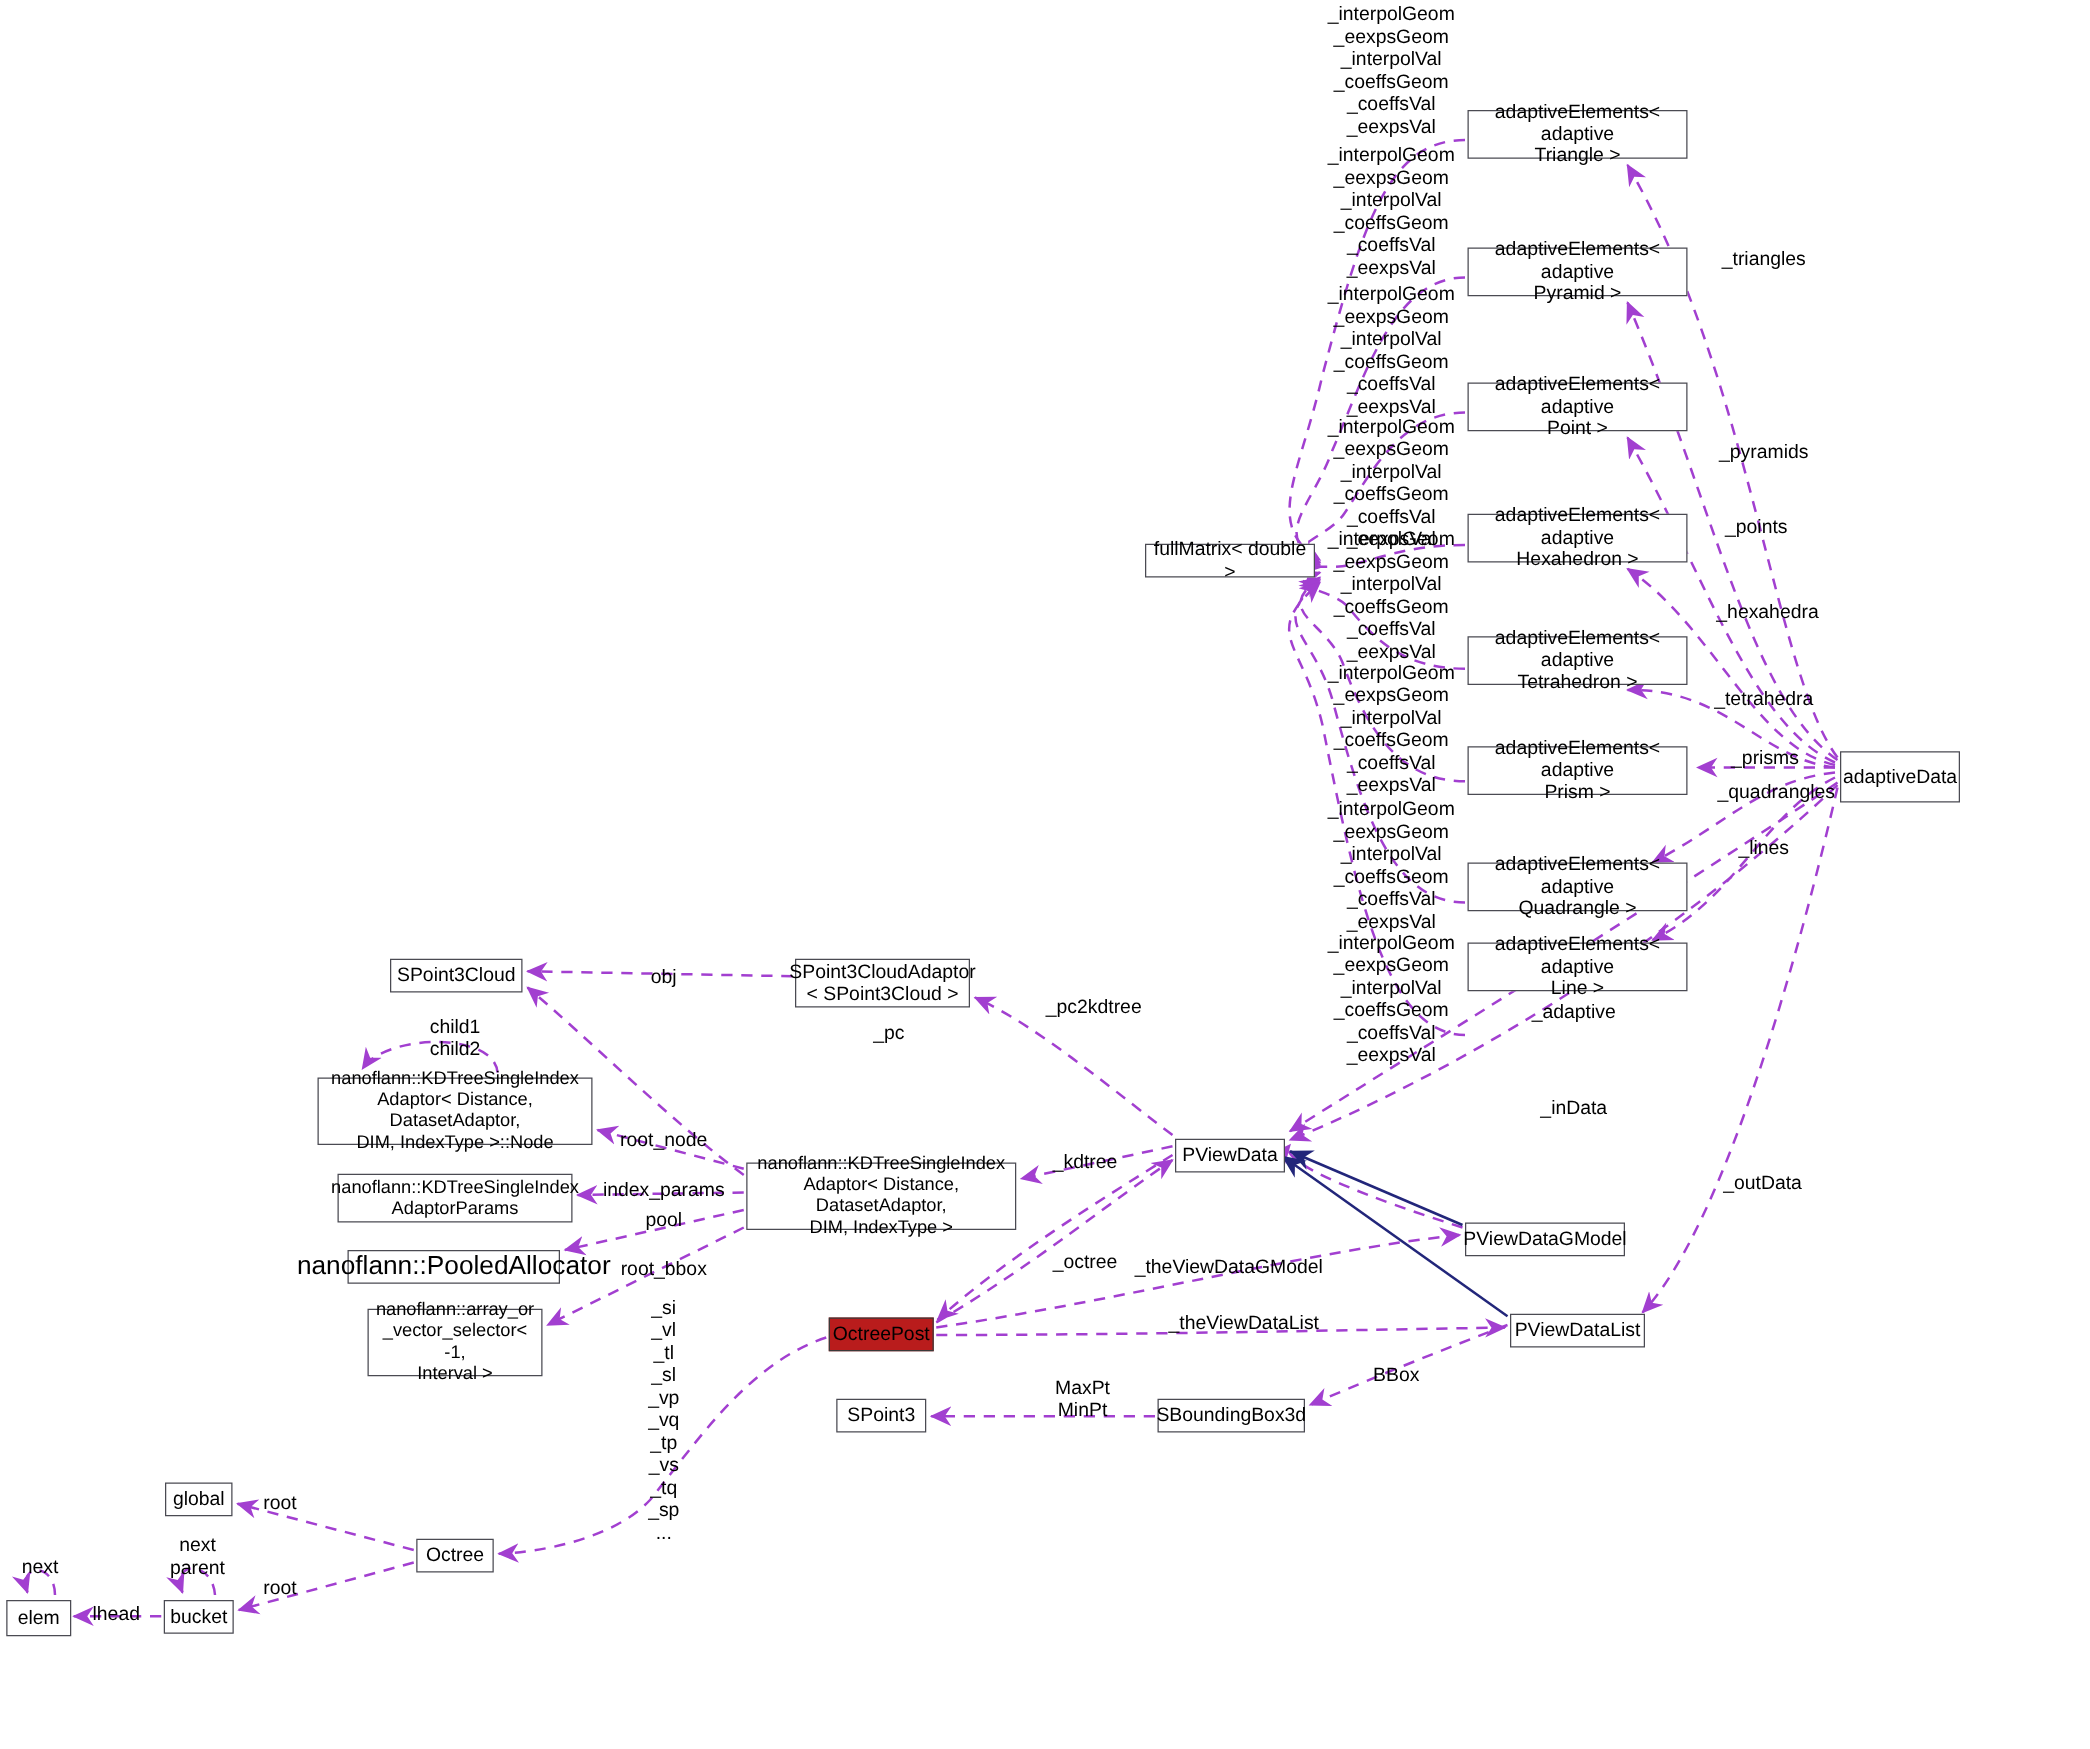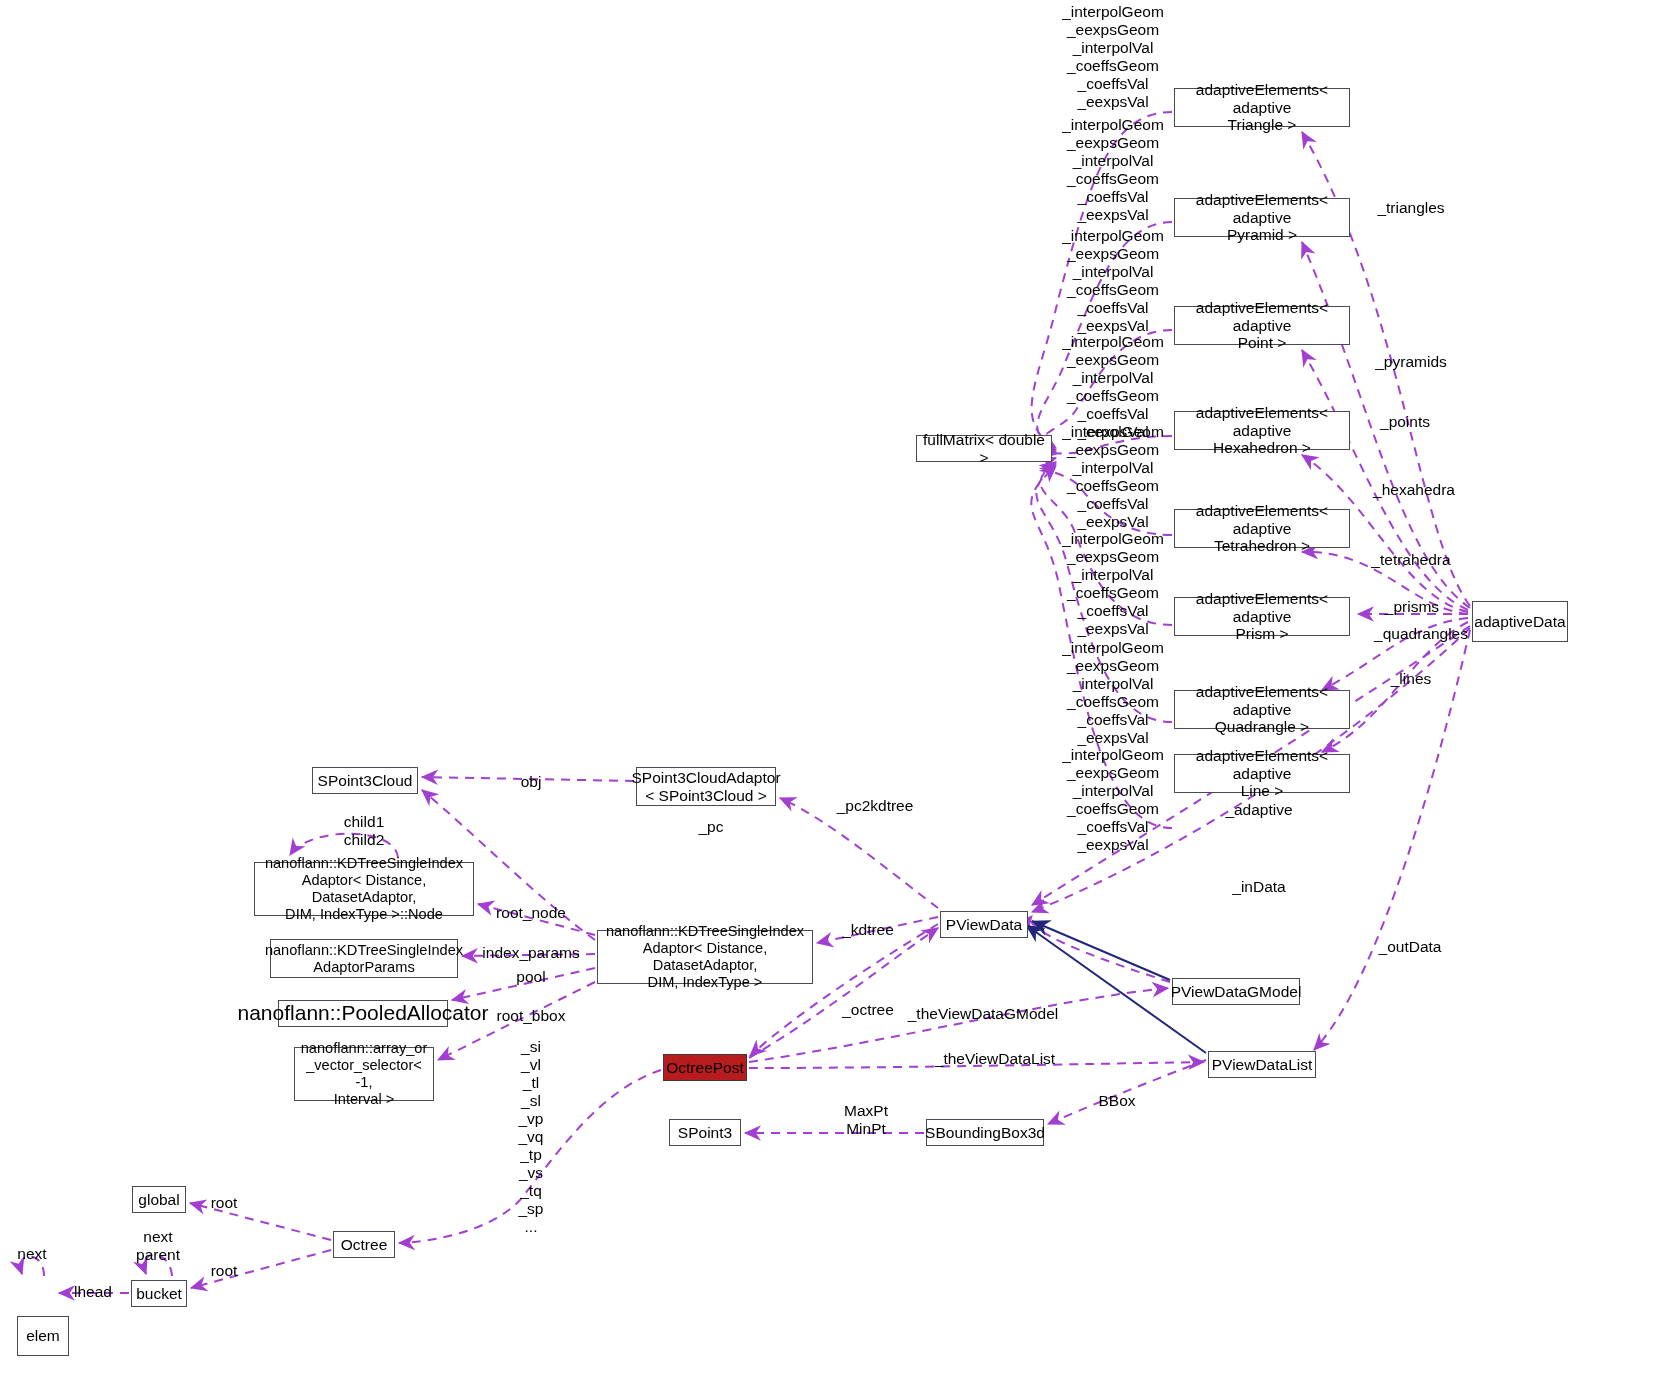--- a/index.html
+++ b/index.html
@@ -160,21 +160,21 @@
 Adaptor&lt; Distance, DatasetAdaptor,
 DIM, IndexType &gt;</div>
   <div class="node" style="left:940px;top:911px;width:88px;height:27px;">PViewData</div>
   <div class="node" style="left:1172px;top:978px;width:128px;height:27px;">PViewDataGModel</div>
   <div class="node" style="left:1208px;top:1051px;width:108px;height:27px;">PViewDataList</div>
   <div class="node highlight" style="left:663px;top:1054px;width:84px;height:27px;">OctreePost</div>
   <div class="node" style="left:669px;top:1119px;width:72px;height:27px;">SPoint3</div>
   <div class="node" style="left:926px;top:1119px;width:118px;height:27px;">SBoundingBox3d</div>
   <div class="node" style="left:132px;top:1186px;width:54px;height:27px;">global</div>
   <div class="node" style="left:333px;top:1231px;width:62px;height:27px;">Octree</div>
-  <div class="node" style="left:17px;top:1280px;width:52px;height:40px;margin-top:36px;">elem</div>
+  <div class="node" style="left:5px;top:1280px;width:52px;height:29px;">elem</div>
   <div class="node" style="left:131px;top:1280px;width:56px;height:27px;">bucket</div>
 
   <div class="lbl" style="left:1113px;top:3px;">_interpolGeom
 _eexpsGeom
 _interpolVal
 _coeffsGeom
 _coeffsVal
 _eexpsVal</div>
   <div class="lbl" style="left:1113px;top:116px;">_interpolGeom
 _eexpsGeom

